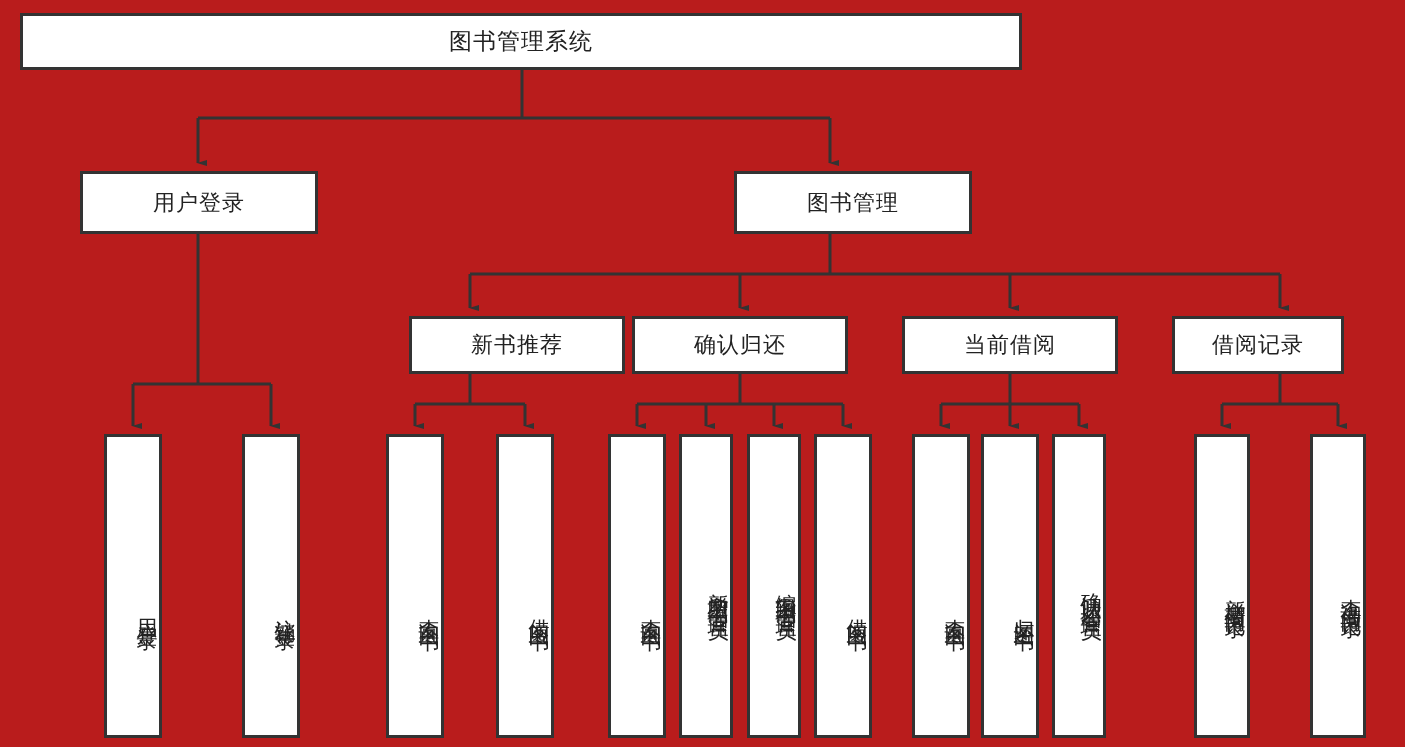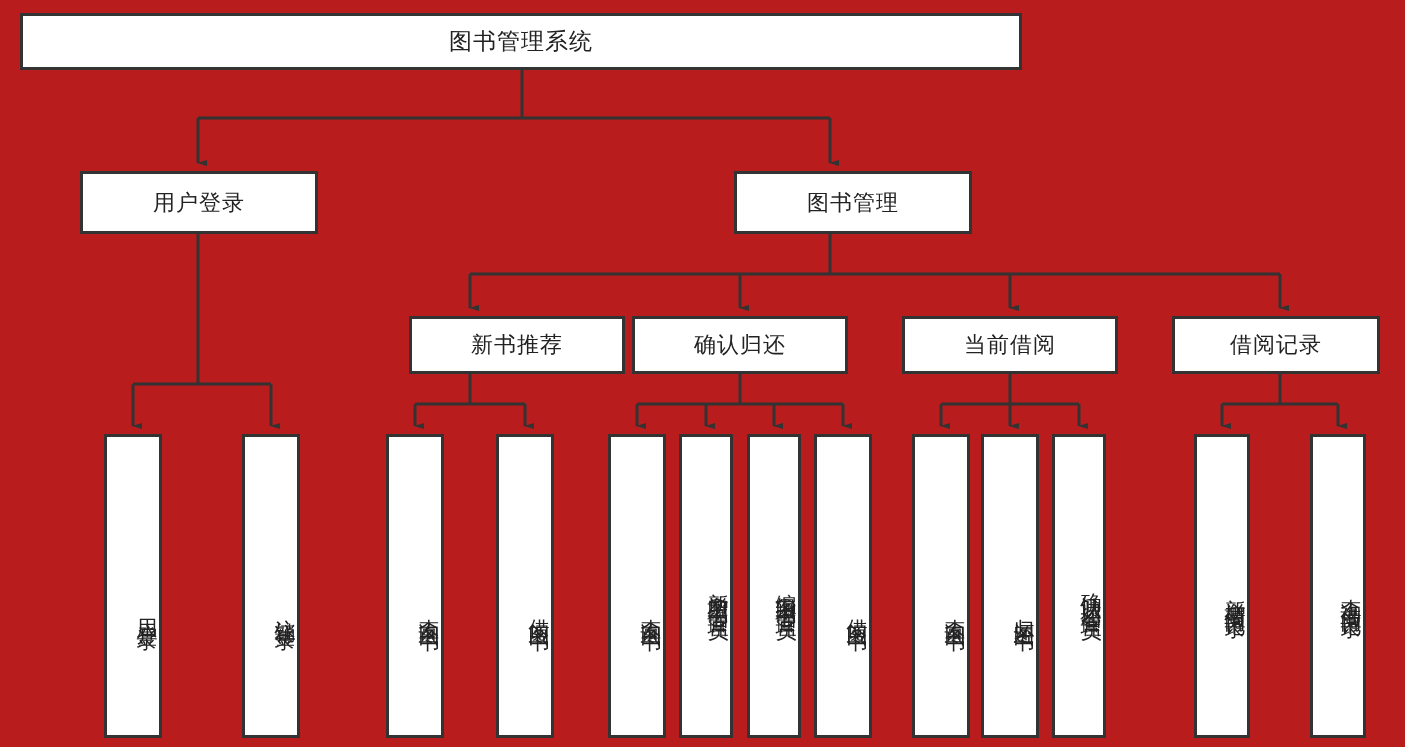--- a/index.html
+++ b/index.html
@@ -125,21 +125,21 @@
   </svg>
 
   <div class="node root" style="left:20px; top:13px; width:1002px; height:57px;">图书管理系统</div>
 
   <div class="node" style="left:80px; top:171px; width:238px; height:63px;">用户登录</div>
   <div class="node" style="left:710px; top:171px; width:238px; height:63px;margin-left:24px;">图书管理</div>
 
   <div class="node" style="left:362px; top:316px; width:216px; height:58px;margin-left:47px;">新书推荐</div>
   <div class="node" style="left:632px; top:316px; width:216px; height:58px;">确认归还</div>
   <div class="node" style="left:902px; top:316px; width:216px; height:58px;">当前借阅</div>
-  <div class="node" style="left:1172px; top:316px; width:208px; height:58px;">借阅记录</div>
+  <div class="node" style="left:1172px; top:316px; width:172px; height:58px;">借阅记录</div>
 
   <div class="node leaf" style="left:104px; top:434px; width:58px; height:304px;">用户登录</div>
   <div class="node leaf" style="left:242px; top:434px; width:58px; height:304px;">注销登录</div>
 
   <div class="node leaf" style="left:386px; top:434px; width:58px; height:304px;">查询图书</div>
   <div class="node leaf" style="left:496px; top:434px; width:58px; height:304px;">借阅图书</div>
 
   <div class="node leaf" style="left:608px; top:434px; width:58px; height:304px;">查询图书</div>
   <div class="node leaf leaf-narrow" style="left:679px; top:434px; width:54px; height:304px;">新增图书（管理员）</div>
   <div class="node leaf leaf-narrow" style="left:747px; top:434px; width:54px; height:304px;">编辑图书（管理员）</div>

